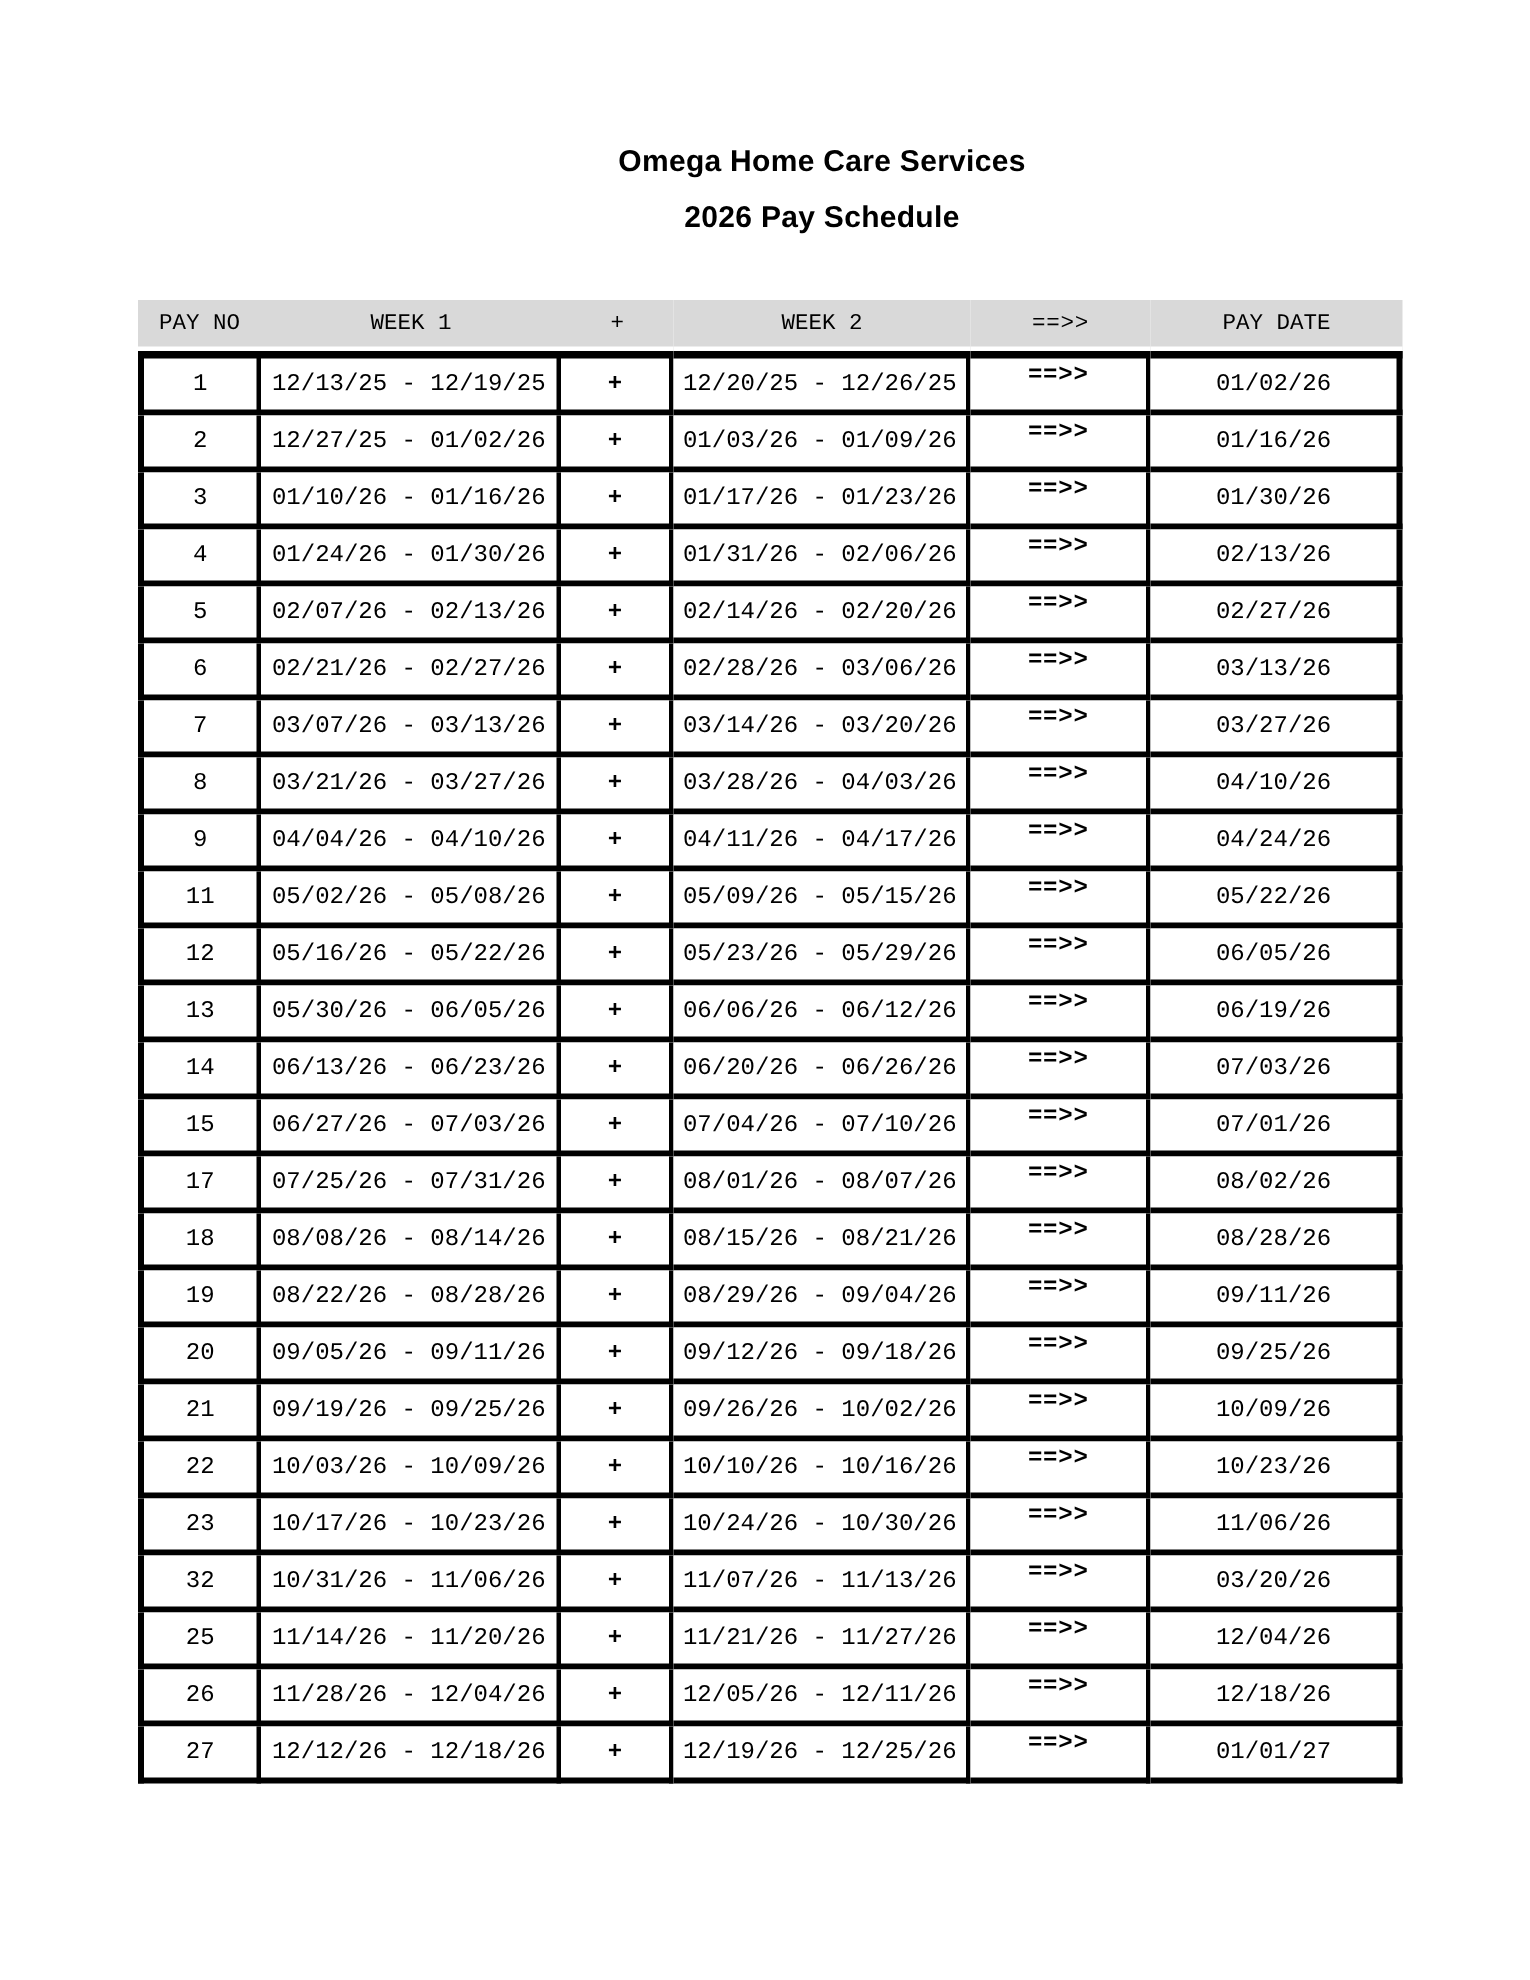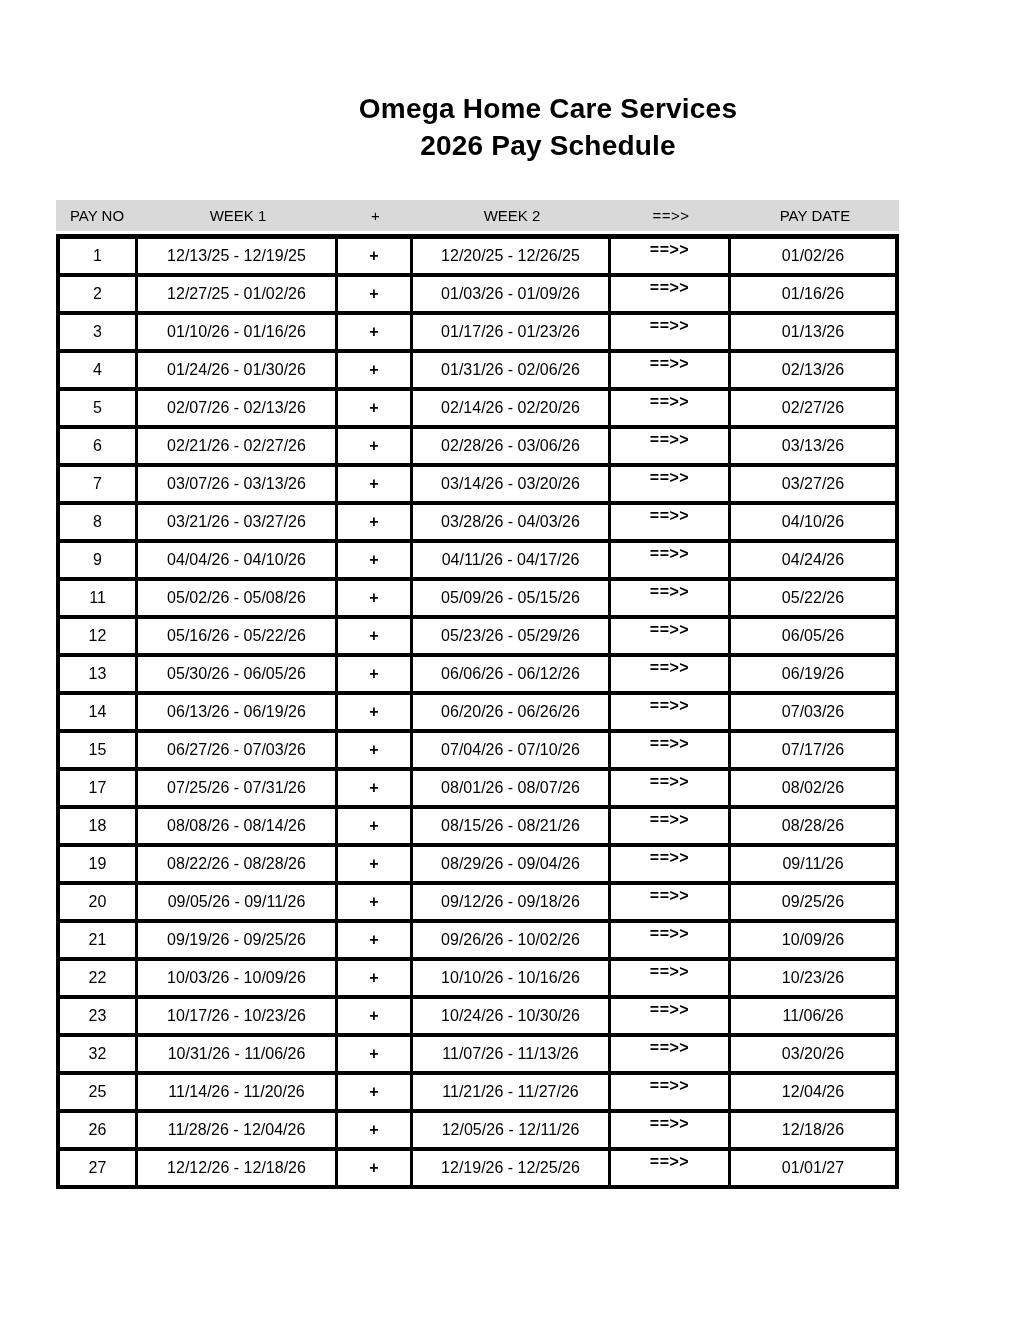--- a/index.html
+++ b/index.html
@@ -16,32 +16,33 @@
     background: #ffffff;
     overflow: hidden;
   }
   .title-block {
     padding-top: 90px;
     margin-left: 88px;
     width: 920px;
     text-align: center;
   }
   .title-line {
-    font-size: 28px;
+    font-size: 20px;
     font-weight: bold;
     line-height: 37px;
     letter-spacing: 0.2px;
   }
   table.pay-table {
     border-collapse: separate;
     border-spacing: 0;
     table-layout: fixed;
-    margin-left: 56px;
+    margin-left: 92px;
     margin-top: 36px;
     width: 843px;
+    font-family: Liberation Mono, monospace;
   }
   .pay-table th {
     background: #d9d9d9;
     font-weight: normal;
     font-size: 15px;
     height: 31px;
     padding: 0;
     text-align: center;
     vertical-align: middle;
     border: none;
@@ -117,21 +118,21 @@
           <td class="cell-week2">01/03/26 - 01/09/26</td>
           <td class="cell-arrow">==&gt;&gt;</td>
           <td class="cell-paydate">01/16/26</td>
         </tr>
         <tr>
           <td class="cell-payno">3</td>
           <td class="cell-week1">01/10/26 - 01/16/26</td>
           <td class="cell-plus">+</td>
           <td class="cell-week2">01/17/26 - 01/23/26</td>
           <td class="cell-arrow">==&gt;&gt;</td>
-          <td class="cell-paydate">01/13/26</td>
+          <td class="cell-paydate">01/30/26</td>
         </tr>
         <tr>
           <td class="cell-payno">4</td>
           <td class="cell-week1">01/24/26 - 01/30/26</td>
           <td class="cell-plus">+</td>
           <td class="cell-week2">01/31/26 - 02/06/26</td>
           <td class="cell-arrow">==&gt;&gt;</td>
           <td class="cell-paydate">02/13/26</td>
         </tr>
         <tr>
@@ -193,33 +194,33 @@
         <tr>
           <td class="cell-payno">13</td>
           <td class="cell-week1">05/30/26 - 06/05/26</td>
           <td class="cell-plus">+</td>
           <td class="cell-week2">06/06/26 - 06/12/26</td>
           <td class="cell-arrow">==&gt;&gt;</td>
           <td class="cell-paydate">06/19/26</td>
         </tr>
         <tr>
           <td class="cell-payno">14</td>
-          <td class="cell-week1">06/13/26 - 06/19/26</td>
+          <td class="cell-week1">06/13/26 - 06/23/26</td>
           <td class="cell-plus">+</td>
           <td class="cell-week2">06/20/26 - 06/26/26</td>
           <td class="cell-arrow">==&gt;&gt;</td>
           <td class="cell-paydate">07/03/26</td>
         </tr>
         <tr>
           <td class="cell-payno">15</td>
           <td class="cell-week1">06/27/26 - 07/03/26</td>
           <td class="cell-plus">+</td>
           <td class="cell-week2">07/04/26 - 07/10/26</td>
           <td class="cell-arrow">==&gt;&gt;</td>
-          <td class="cell-paydate">07/17/26</td>
+          <td class="cell-paydate">07/01/26</td>
         </tr>
         <tr>
           <td class="cell-payno">17</td>
           <td class="cell-week1">07/25/26 - 07/31/26</td>
           <td class="cell-plus">+</td>
           <td class="cell-week2">08/01/26 - 08/07/26</td>
           <td class="cell-arrow">==&gt;&gt;</td>
           <td class="cell-paydate">08/02/26</td>
         </tr>
         <tr>

